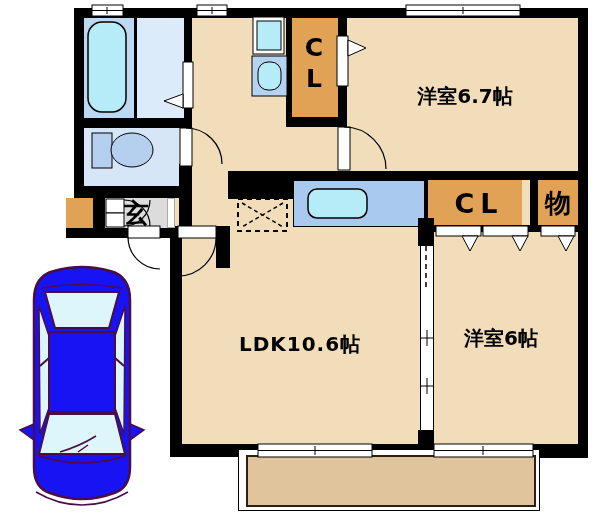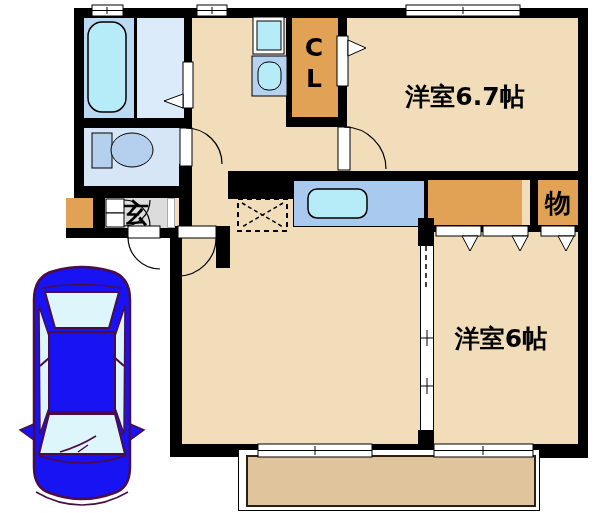--- a/index.html
+++ b/index.html
@@ -12,21 +12,21 @@
   .wash{background:var(--washroom-blue,#dcebf9);}
   .wc{background:var(--toilet-room-blue,#d7e6f6);}
   .gray{background:var(--genkan-gray,#dcdcdc);}
   .step{background:#ffffff;border:1px solid #aaa;}
   .orange{background:var(--closet-orange,#e2a256);}
   .counter{background:var(--counter-blue,#a9c9ef);border:1px solid #000;}
   .balc-outer{background:#fff;border:1px solid #000;}
   .balc-inner{background:var(--balcony-tan,#e0c59c);border:2px solid #2b2013;}
   .lbl{position:absolute;transform:translate(-50%,-50%);color:#000;font-weight:bold;
        white-space:nowrap;z-index:6;}
-  .lbl-room{font-size:25px;}
+  .lbl-room{font-size:20px;}
   .lbl-sm{font-size:26px;}
   .lbl-cl{font-size:27px;letter-spacing:6px;}
   .lbl-cltop{font-size:25px;line-height:1.25;text-align:center;white-space:pre-line;}
   .lbl-balc{font-size:22px;letter-spacing:3px;}
   svg.overlay{position:absolute;left:0;top:0;z-index:8;}
 </style>
 </head>
 <body>
 
 <div id="plan">
@@ -72,22 +72,24 @@
   <i class="orange" style="left:66px;top:198px;width:27px;height:30px"></i>
   <i class="orange" style="left:292px;top:18px;width:46px;height:99px"></i>
   <i class="counter" style="left:293px;top:180px;width:130px;height:45px"></i>
   <i class="orange" style="left:428px;top:180px;width:94px;height:45px"></i>
   <i class="orange" style="left:538px;top:180px;width:40px;height:45px"></i>
   <i class="balc-outer" style="left:238px;top:449px;width:300px;height:60px"></i>
   <i class="balc-inner" style="left:246px;top:455px;width:286px;height:48px"></i>
 
   <div class="lbl lbl-room" style="left:465px;top:96px">洋室6.7帖</div>
   <div class="lbl lbl-room" style="left:501px;top:338px">洋室6帖</div>
+  <div class="lbl lbl-room" style="left:300px;top:344px;letter-spacing:1px">LDK10.6帖</div>
   <div class="lbl lbl-sm" style="left:136px;top:213px">玄</div>
   <div class="lbl lbl-cltop" style="left:314px;top:63px"><span>C</span><br><span>L</span></div>
+  <div class="lbl lbl-cl" style="left:479px;top:203px">CL</div>
   <div class="lbl lbl-sm" style="left:558px;top:203px">物</div>
 
   <svg class="overlay" width="600" height="513" viewBox="0 0 600 513">
 
     <g stroke="#000" stroke-width="1">
       <rect x="92" y="5" width="31" height="11" fill="#fff"></rect>
         <line x1="92" y1="10.5" x2="123" y2="10.5"></line>
         <line x1="107" y1="7" x2="107" y2="14"></line>
       <rect x="197" y="5" width="30" height="11" fill="#fff"></rect>
         <line x1="197" y1="10.5" x2="227" y2="10.5"></line>

